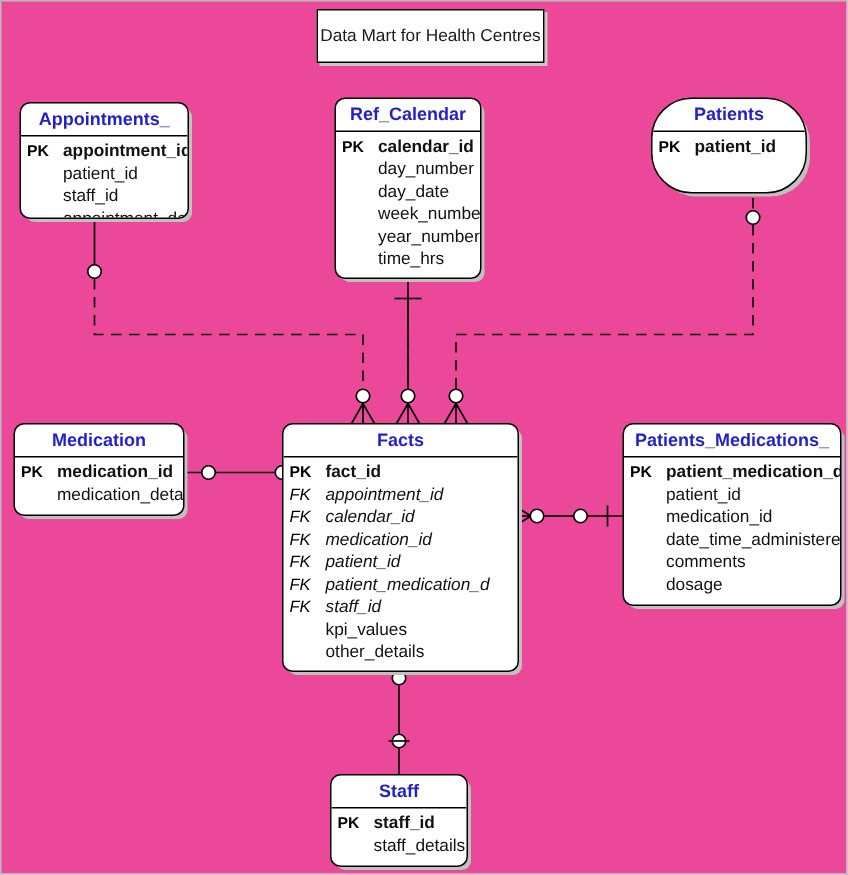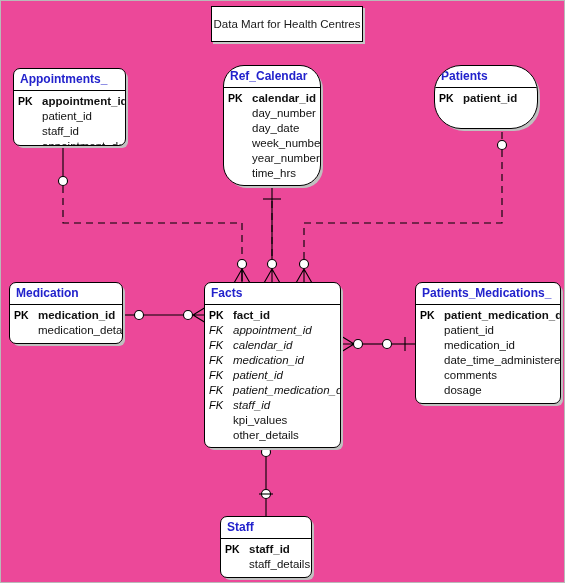--- a/index.html
+++ b/index.html
@@ -44,20 +44,21 @@
   .entity {
     position: absolute;
     border: 1px solid #000000;
     border-radius: 7px;
     background: #ffffff;
     box-sizing: border-box;
     box-shadow: 3px 3px 0 -1px #c0c0c0;
     overflow: hidden;
   }
   .entity-title {
+    text-align: center;
     font-weight: bold;
     font-size: 12px;
     color: #2222cc;
     padding: 3px 6px 4px 6px;
     border-bottom: 1px solid #000000;
     white-space: nowrap;
   }
   .entity-body {
     padding: 3px 4px 4px 4px;
   }
@@ -190,21 +191,21 @@
         <span class="key"></span>
         <span class="nm">staff_id</span>
       </div>
       <div class="attr">
         <span class="key"></span>
         <span class="nm">appointment_details</span>
       </div>
     </div>
   </div>
 
-  <div class="entity" style="left:222px; top:64px; width:98px; height:121px;border-radius:21px;">
+  <div class="entity" style="left:222px; top:64px; width:98px; height:121px;">
     <div class="entity-title">Ref_Calendar</div>
     <div class="entity-body">
       <div class="attr pk">
         <span class="key">PK</span>
         <span class="nm">calendar_id</span>
       </div>
       <div class="attr">
         <span class="key"></span>
         <span class="nm">day_number</span>
       </div>
@@ -244,21 +245,21 @@
         <span class="key">PK</span>
         <span class="nm">medication_id</span>
       </div>
       <div class="attr">
         <span class="key"></span>
         <span class="nm">medication_details</span>
       </div>
     </div>
   </div>
 
-  <div class="entity" style="left:203px; top:281px; width:137px; height:166px;">
+  <div class="entity" style="left:187px; top:281px; width:158px; height:166px;">
     <div class="entity-title">Facts</div>
     <div class="entity-body">
       <div class="attr pk">
         <span class="key">PK</span>
         <span class="nm">fact_id</span>
       </div>
       <div class="attr fk">
         <span class="key fk">FK</span>
         <span class="nm">appointment_id</span>
       </div>

